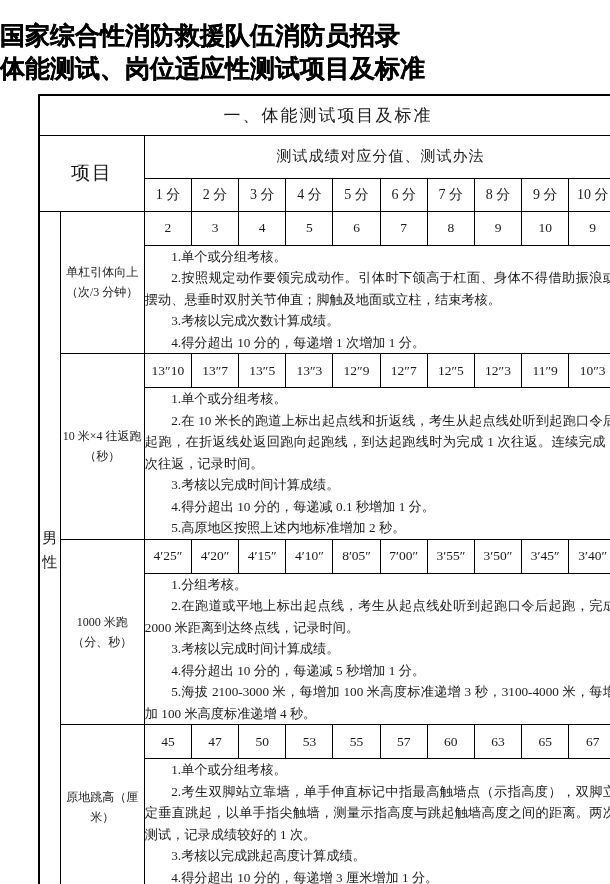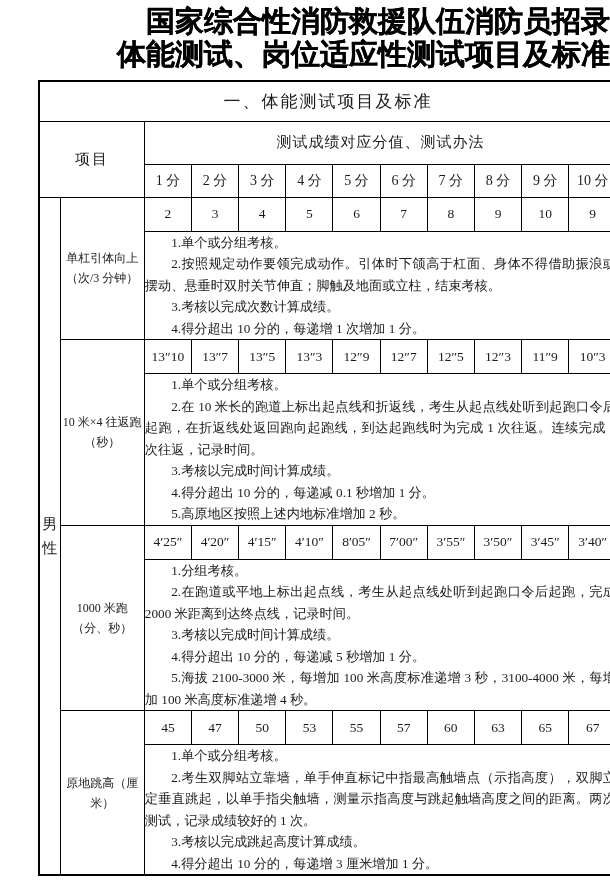--- a/index.html
+++ b/index.html
@@ -18,28 +18,28 @@
 
   .page {
     position: relative;
     width: 610px;
     height: 884px;
     background: #fff;
   }
 
   
   .doc-title {
-    text-align: right;
+    text-align: left;
     font-family: "Liberation Serif", "DejaVu Serif", serif;
     font-weight: bold;
-    font-size: 29px;
+    font-size: 25px;
     line-height: 33px;
     letter-spacing: 0px;
     color: #000;
-    padding-top: 5px;
+    padding-top: 19px;
     margin: 0 0 9px 0;
     -webkit-text-stroke: 0.3px #000;
   }
   .doc-title .line { display: block; white-space: nowrap; }
 
   
   .tbl-wrap {
     margin: 0 15px 0 15px;
     width: 580px;
     padding-left: 23px;
@@ -72,21 +72,21 @@
 
   .hdr-span {
     text-align: center;
     font-size: 15px;
     height: 43px;
     letter-spacing: 1px;
     margin-top: 36px;
   }
   .hdr-item {
     text-align: center;
-    font-size: 15px;
+    font-size: 19px;
     letter-spacing: 2px;
   }
   .score-hd {
     text-align: center;
     font-size: 14px;
     height: 33px;
   }
   .val-cell {
     text-align: center;
     font-size: 13.5px;

